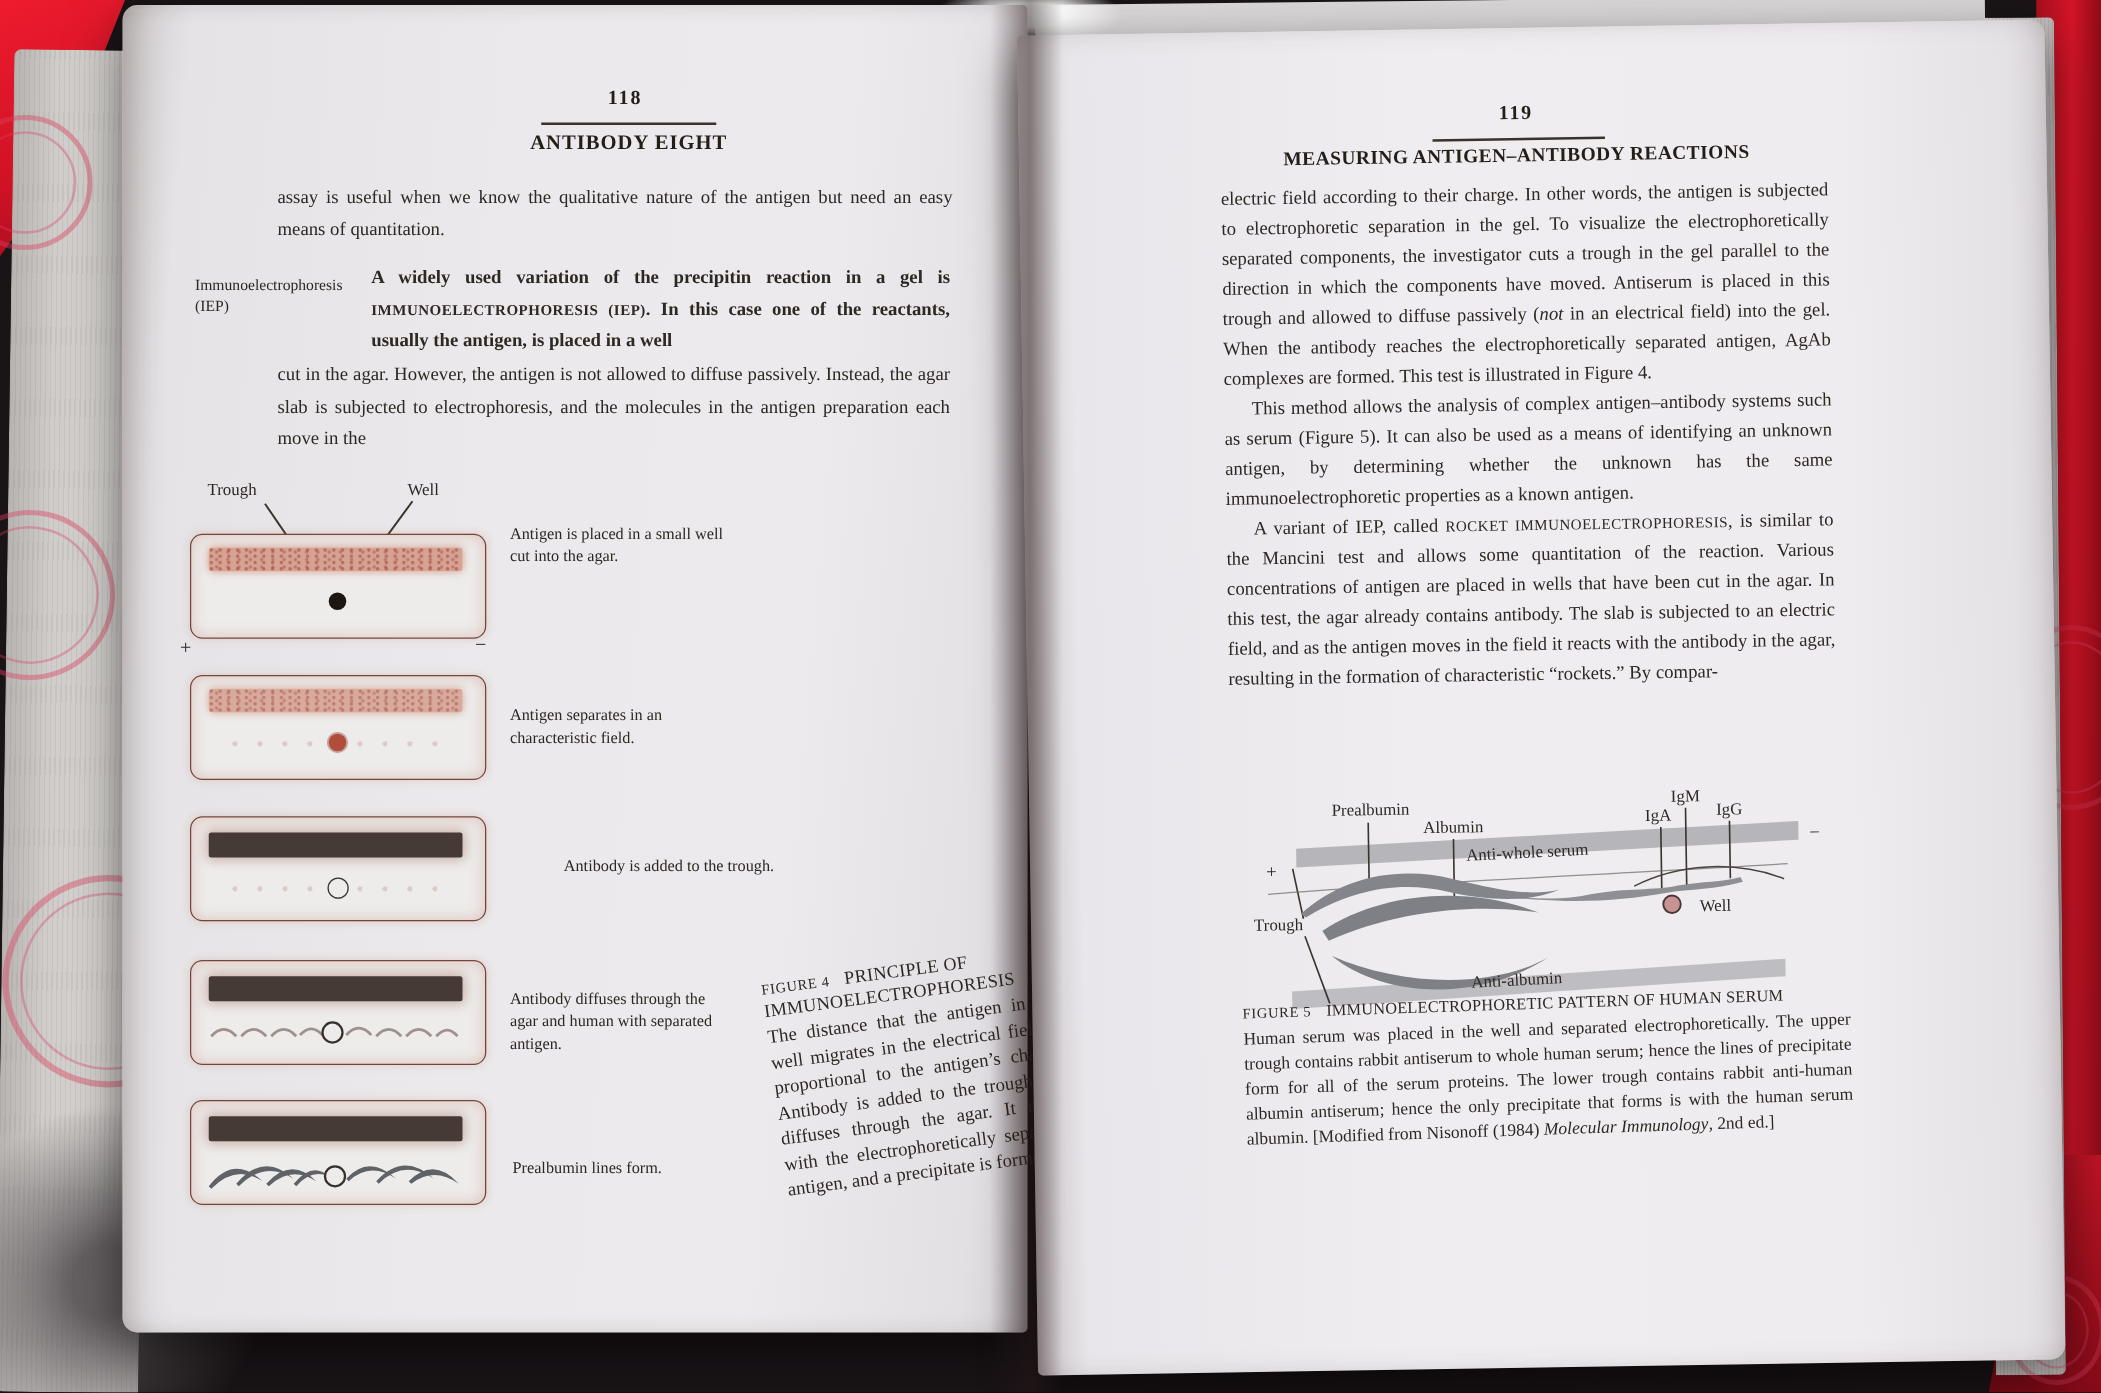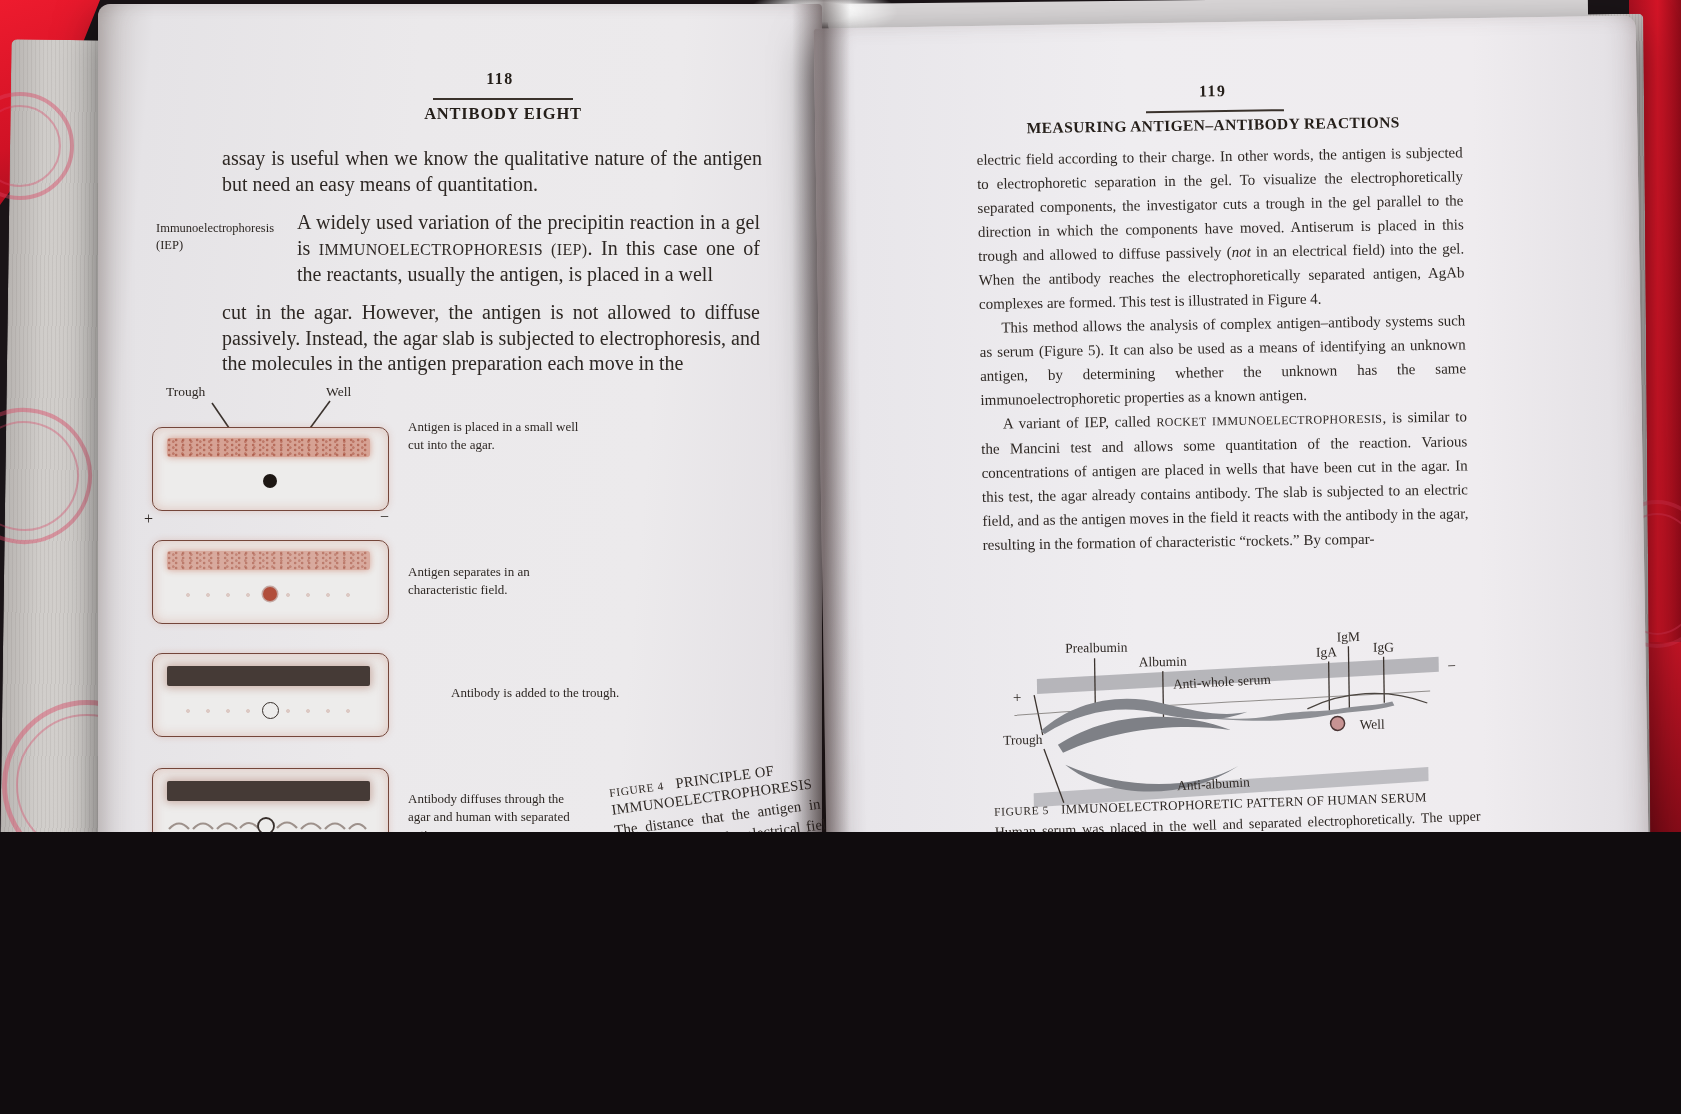--- a/index.html
+++ b/index.html
@@ -1,16 +1,16 @@
 <!DOCTYPE html>
 <html><head>
 <meta charset="utf-8">
 <style>
   html,body{margin:0;padding:0;background:#100c0e;}
-  .photo{position:relative;width:1681px;height:832px;background:#1a1417;overflow:hidden;
+  .photo{position:relative;width:1681px;height:1114px;background:#1a1417;overflow:hidden;
          font-family:"Liberation Serif","DejaVu Serif",serif;color:#2e2824;}
 
   
   .cover-left{position:absolute;left:0;top:0;width:120px;height:230px;
       background:linear-gradient(160deg,#ee1b2e 0%,#d01225 55%,#8e0c1a 100%);
       clip-path:polygon(0 0,100px 0,40px 150px,0 205px);}
   .cover-right{position:absolute;right:0;top:0;width:52px;height:1114px;
       background:linear-gradient(90deg,#a80f1f 0%,#d41527 55%,#8c0b18 100%);}
   .cover-corner-br{position:absolute;right:0;bottom:0;width:90px;height:190px;
       background:linear-gradient(200deg,#c11425,#7e0a16);
@@ -51,21 +51,21 @@
       box-shadow:inset 22px 0 32px -18px rgba(85,60,58,.45),inset -16px 0 22px -16px rgba(120,100,100,.35),0 16px 42px rgba(0,0,0,.55);
       transform:rotate(-.9deg);}
   .abs{position:absolute;}
 
   
   .pagenum{font-weight:bold;font-size:16px;letter-spacing:1.5px;text-align:center;color:#241e19;}
   .numrule{height:1.6px;background:#3a322c;}
   .running-head{font-weight:bold;text-align:center;color:#241e19;letter-spacing:.8px;}
   .head-left{font-size:16.5px;}
   .head-right{font-size:15.5px;letter-spacing:.4px;}
-  .body-left{font-size:20px;line-height:25.5px;text-align:justify;}
+  .body-left{font-size:15px;line-height:25.5px;text-align:justify;}
   .body-right{font-size:15px;line-height:24px;text-align:justify;}
   .body-right p{margin:0;}
   .indented{text-indent:22px;}
   .margin-note{font-size:12.5px;line-height:17px;color:#2e2824;}
   .sc{font-size:.8em;letter-spacing:.4px;}
   .step-caption{font-size:13px;line-height:18px;color:#2e2824;}
   .diagram-label{font-size:13.5px;color:#2e2824;}
   .sign{font-size:16px;color:#2e2824;}
   .figcap{transform-origin:left top;}
   .figcap-label{font-size:11.5px;letter-spacing:.6px;}
@@ -119,24 +119,24 @@
     <div class="abs numrule" style="left:335px;top:94px;width:140px;"></div>
     <div class="abs running-head head-left" style="left:260px;top:100px;width:290px;">ANTIBODY EIGHT</div>
 
     <div class="abs body-left" style="left:124px;top:142px;width:540px;">assay is useful when we know the qualitative nature of the antigen but need an easy means of quantitation.</div>
 
     <div class="abs margin-note" style="left:42px;top:216px;width:150px;margin-left:16px;">
       <div>Immunoelectrophoresis</div>
       <div>(IEP)</div>
     </div>
 
-    <div class="abs body-left" style="left:199px;top:206px;width:463px;">
+    <div class="abs body-left" style="left:199px;top:206px;width:463px;font-weight:bold;">
       <span>A widely used variation of the precipitin reaction in a gel is </span><span class="sc">IMMUNOELECTROPHORESIS (IEP)</span><span>. In this case one of the reactants, usually the antigen, is placed in a well</span>
     </div>
-    <div class="abs body-left" style="left:124px;top:296px;width:538px;">cut in the agar. However, the antigen is not allowed to diffuse passively. Instead, the agar slab is subjected to electrophoresis, and the molecules in the antigen preparation each move in the</div>
+    <div class="abs body-left" style="left:124px;top:284px;width:538px;">cut in the agar. However, the antigen is not allowed to diffuse passively. Instead, the agar slab is subjected to electrophoresis, and the molecules in the antigen preparation each move in the</div>
 
     <div class="abs diagram-label" style="left:68px;top:380px;">Trough</div>
     <div class="abs diagram-label" style="left:228px;top:380px;">Well</div>
     <svg class="abs" style="left:38px;top:388px;" width="260" height="100">
       <line class="leader" x1="76" y1="11" x2="104" y2="52"></line>
       <line class="leader" x1="194" y1="9" x2="136" y2="88"></line>
     </svg>
 
     <div class="gel" style="top:423px;">
       <div class="trough-red"></div>

